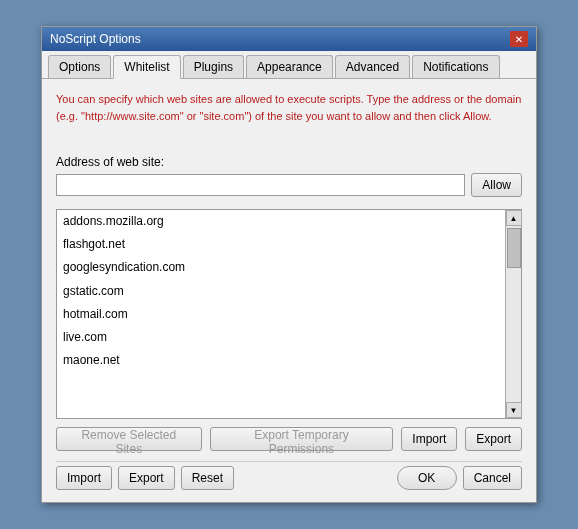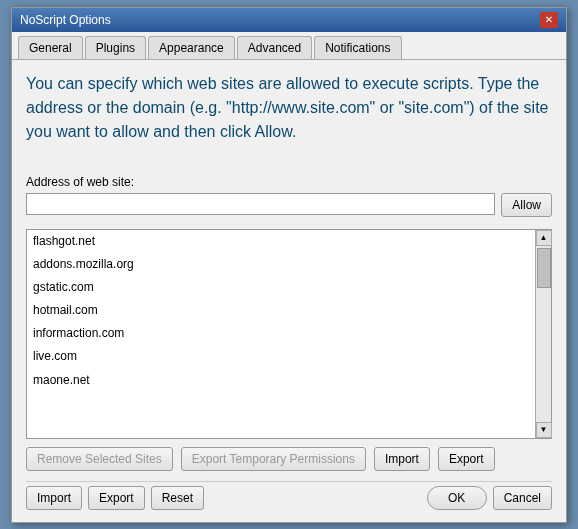--- a/index.html
+++ b/index.html
@@ -7,21 +7,21 @@
       font-family: 'Segoe UI', Tahoma, sans-serif;
       font-size: 12px;
       background: #6a8caf;
       display: flex;
       align-items: center;
       justify-content: center;
       width: 578px;
       height: 529px;
     }
     .window {
-      width: 556px;
+      width: 496px;
       background: #f0f0f0;
       border: 1px solid #999;
       box-shadow: 2px 2px 8px rgba(0,0,0,0.4);
     }
     .titlebar {
       background: linear-gradient(to bottom, #4d7eb8, #2a5699);
       color: white;
       padding: 4px 8px;
       display: flex;
       align-items: center;
@@ -66,35 +66,36 @@
       background: #f0f0f0;
       border-bottom: 1px solid #f0f0f0;
       margin-bottom: -1px;
       z-index: 1;
     }
     .content {
       padding: 12px 14px;
       background: #f0f0f0;
     }
     .description {
-      font-size: 16px;
-      color: #0c4a6e;
+      font-size: 11px;
+      color: #b91c1c;
       margin-bottom: 10px;
       line-height: 1.5;
     }
     .address-label {
       font-size: 12px;
       margin-bottom: 4px;
       color: #000;
       margin-top: 31px;
     }
     .address-row {
       display: flex;
       gap: 6px;
       margin-bottom: 12px;
+      align-items: center;
     }
     .address-input {
       flex: 1;
       height: 22px;
       border: 1px solid #999;
       background: white;
       padding: 2px 4px;
       font-size: 12px;
     }
     .btn {
@@ -184,43 +185,44 @@
 </head>
 <body>
 
 <div class="window">
   <div class="titlebar">
     <span class="titlebar-title">NoScript Options</span>
     <button class="titlebar-close">✕</button>
   </div>
 
   <div class="tabs">
-    <div class="tab">General</div>
+    <div class="tab">Options</div>
+    <div class="tab active">Whitelist</div>
     <div class="tab">Plugins</div>
     <div class="tab">Appearance</div>
     <div class="tab">Advanced</div>
     <div class="tab">Notifications</div>
   </div>
 
   <div class="content">
     <p class="description">You can specify which web sites are allowed to execute scripts. Type the address or the domain (e.g. "http://www.site.com" or "site.com") of the site you want to allow and then click Allow.</p>
 
     <div class="address-label">Address of web site:</div>
     <div class="address-row">
       <input type="text" class="address-input" style="">
       <button class="btn">Allow</button>
     </div>
 
     <div class="list-and-scroll">
       <div class="list-inner" id="sites-list">
+          <div class="site-item">addons.mozilla.org</div>
           <div class="site-item">flashgot.net</div>
-          <div class="site-item">addons.mozilla.org</div>
+          <div class="site-item">googlesyndication.com</div>
           <div class="site-item">gstatic.com</div>
           <div class="site-item">hotmail.com</div>
-          <div class="site-item">informaction.com</div>
           <div class="site-item">live.com</div>
           <div class="site-item">maone.net</div>
         </div>
       <div class="scrollbar">
         <div class="scroll-up">▲</div>
         <div class="scroll-thumb"></div>
         <div class="scroll-down" style="margin-top:auto;">▼</div>
       </div>
     </div>
 

